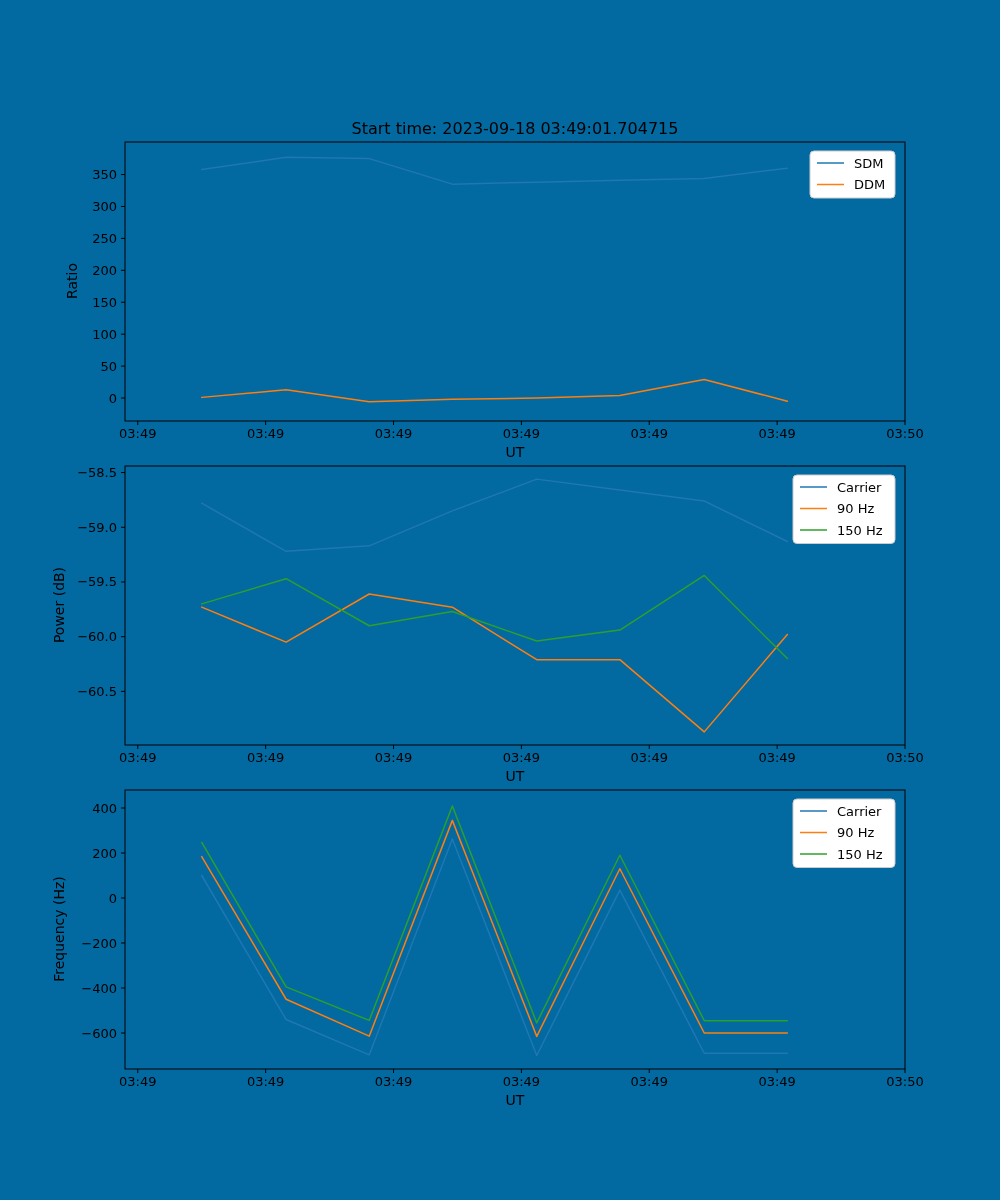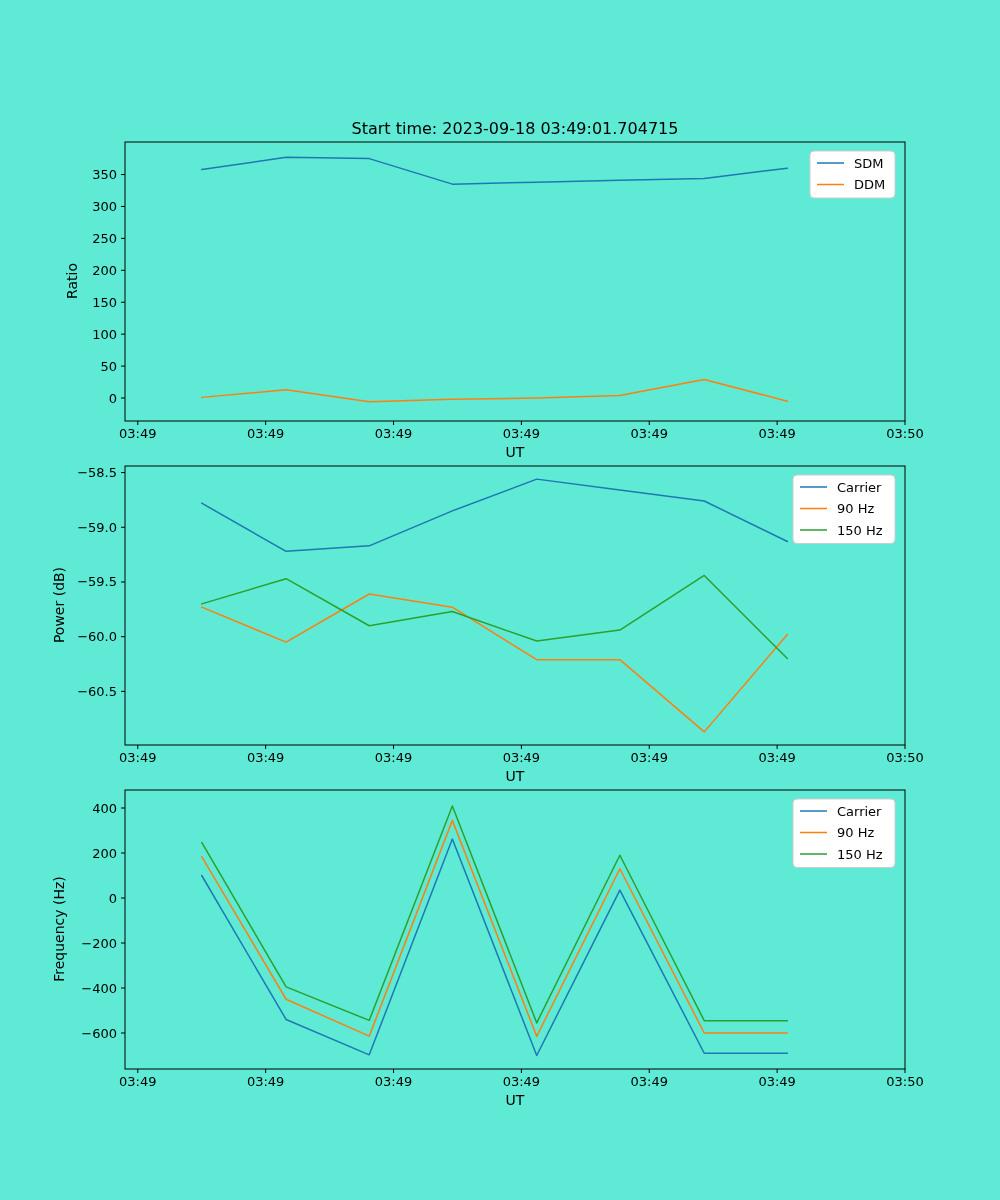--- a/index.html
+++ b/index.html
@@ -1,16 +1,16 @@
 <!DOCTYPE html>
 <html><head>
 <meta charset="utf-8">
 <style>
   html,body{margin:0;padding:0;background:#ffffff;}
-  .page{position:relative;width:1000px;height:1200px;background:#5eead4;overflow:hidden;}
+  .page{position:relative;width:1000px;height:1200px;background:#0369a1;overflow:hidden;}
   svg text{font-family:"DejaVu Sans", sans-serif;fill:#000000;}
   text.fig-title{font-size:16px;text-anchor:middle;}
   text.axis-label{font-size:14px;text-anchor:middle;}
   text.tick-label{font-size:13px;}
   text.legend-label{font-size:13px;}
 </style>
 </head>
 <body>
 
 <div class="page">

